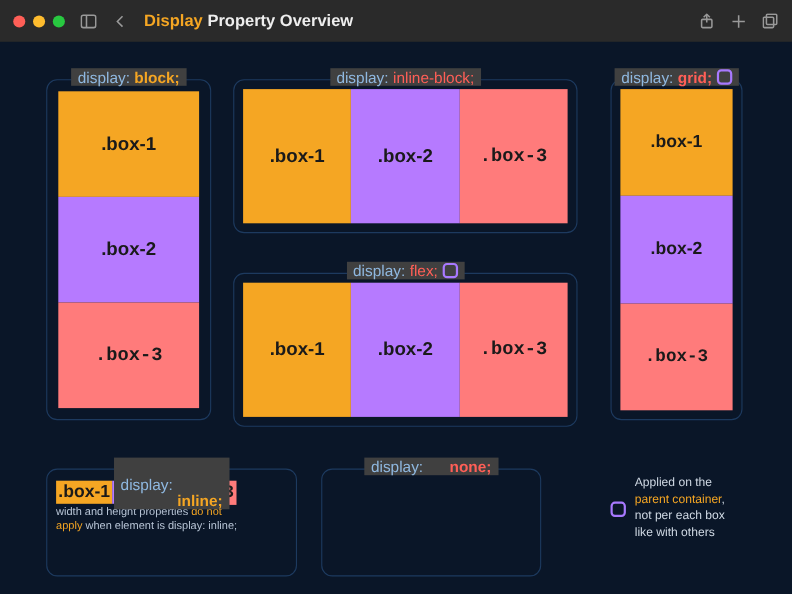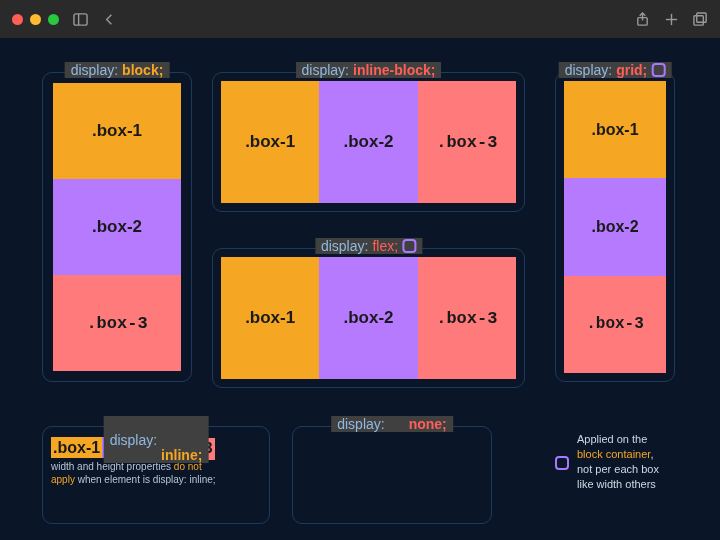--- a/index.html
+++ b/index.html
@@ -44,21 +44,21 @@
     background: #404040;
     padding: 0 6px;
     font-size: 14px;
     white-space: nowrap;
     display:flex;
     align-items:center;
     gap:4px;
   }
   .lbl-key { color: #8fb8e0; }
   .lbl-val-block { color: #f5a623; font-weight:700; }
-  .lbl-val-ib { color: #ff5f57; font-weight:700; }
+  .lbl-val-ib { color: #ff5f57; font-weight:400; }
   .lbl-val-grid { color: #ff5f57; font-weight:600; }
   .lbl-val-flex { color: #ff5f57; font-weight:400; }
   .lbl-val-inline { color: #f5a623; font-weight:600;margin-top:31px; }
   .lbl-val-none { color: #ff5f57; font-weight:600;margin-left:20px; }
   .mini-indicator {
     width:14px; height:14px; border:2px solid #a879ff; border-radius:4px;
     display:inline-block;
   }
 
   .box { display:flex; align-items:center; justify-content:center;
@@ -116,20 +116,23 @@
     <svg viewBox="0 0 16 16">
         <rect x="1" y="2" width="14" height="12" rx="2"></rect>
         <line x1="6" y1="2" x2="6" y2="14"></line>
       </svg>
   </div>
   <div class="tb-icon">
     <svg viewBox="0 0 16 16">
         <polyline points="10,3 5,8 10,13"></polyline>
       </svg>
   </div>
+  <div class="title">
+    <span class="hl">Display</span><span class="rest"> Property Overview</span>
+  </div>
   <div class="tb-right">
     <div class="tb-icon">
       <svg viewBox="0 0 16 16">
           <rect x="3" y="6" width="10" height="8" rx="1"></rect>
           <polyline points="8,9 8,1"></polyline>
           <polyline points="5,4 8,1 11,4"></polyline>
         </svg>
     </div>
     <div class="tb-icon">
       <svg viewBox="0 0 16 16">
@@ -216,19 +219,19 @@
     <div class="panel-label">
       <span class="lbl-key">display: </span>
         <span class="lbl-val-none">none;</span>
     </div>
   </div>
 
   <div id="legend">
     <span class="mini-indicator"></span>
     <div class="txt">
       <span>Applied on the</span><br>
-      <span class="parent">block container</span><span>,</span><br>
+      <span class="parent">parent container</span><span>,</span><br>
       <span>not per each box</span><br>
-      <span>like width others</span>
+      <span>like with others</span>
     </div>
   </div>
 
 </div>
 
 </body></html>

